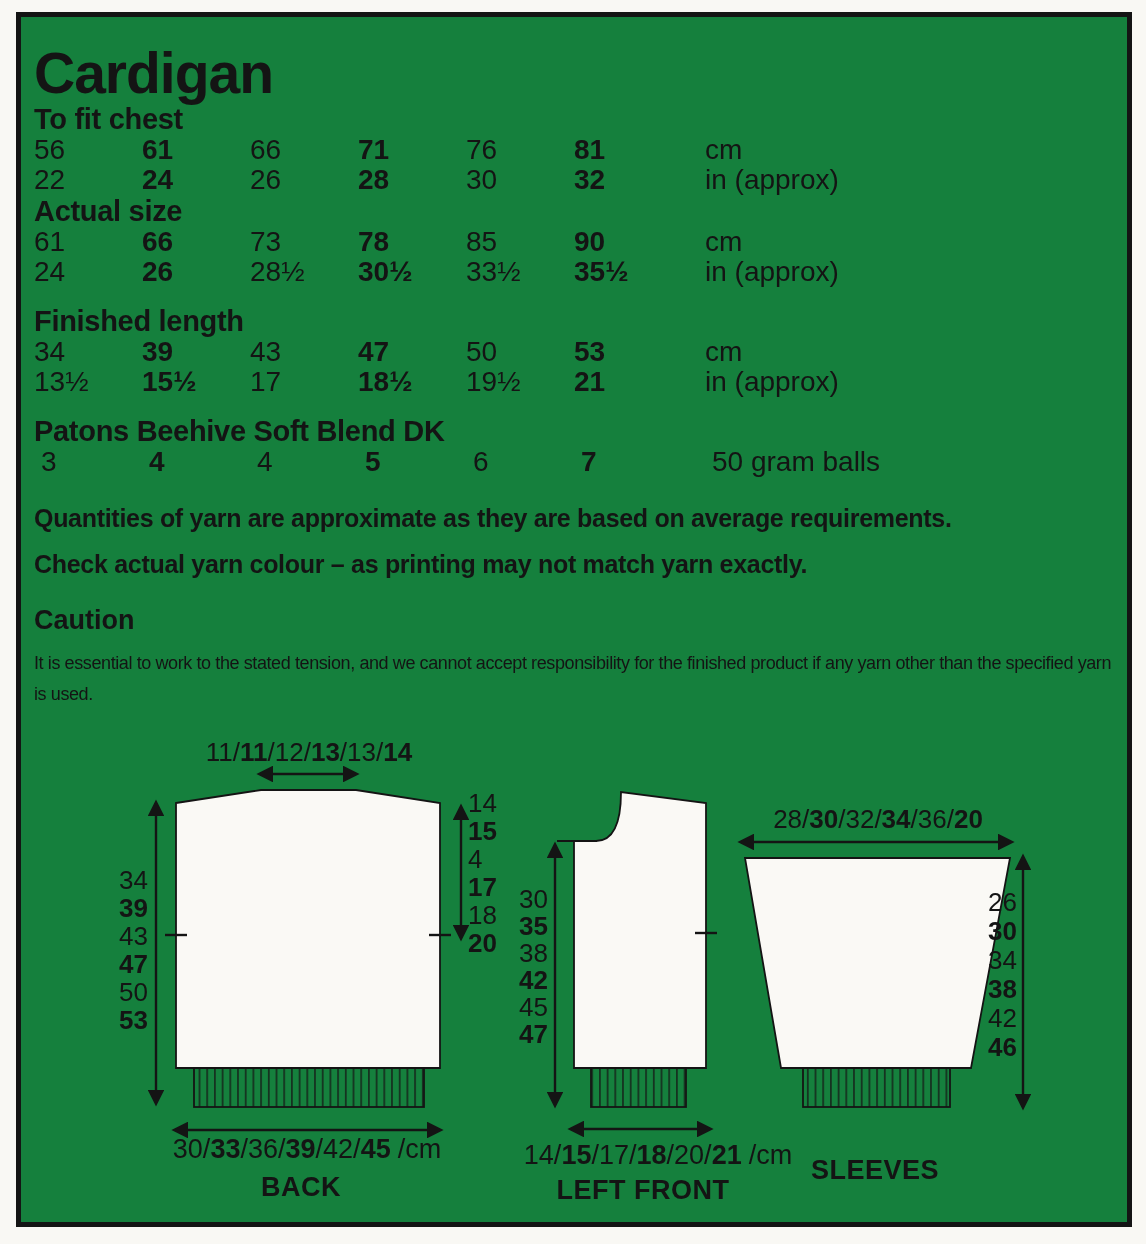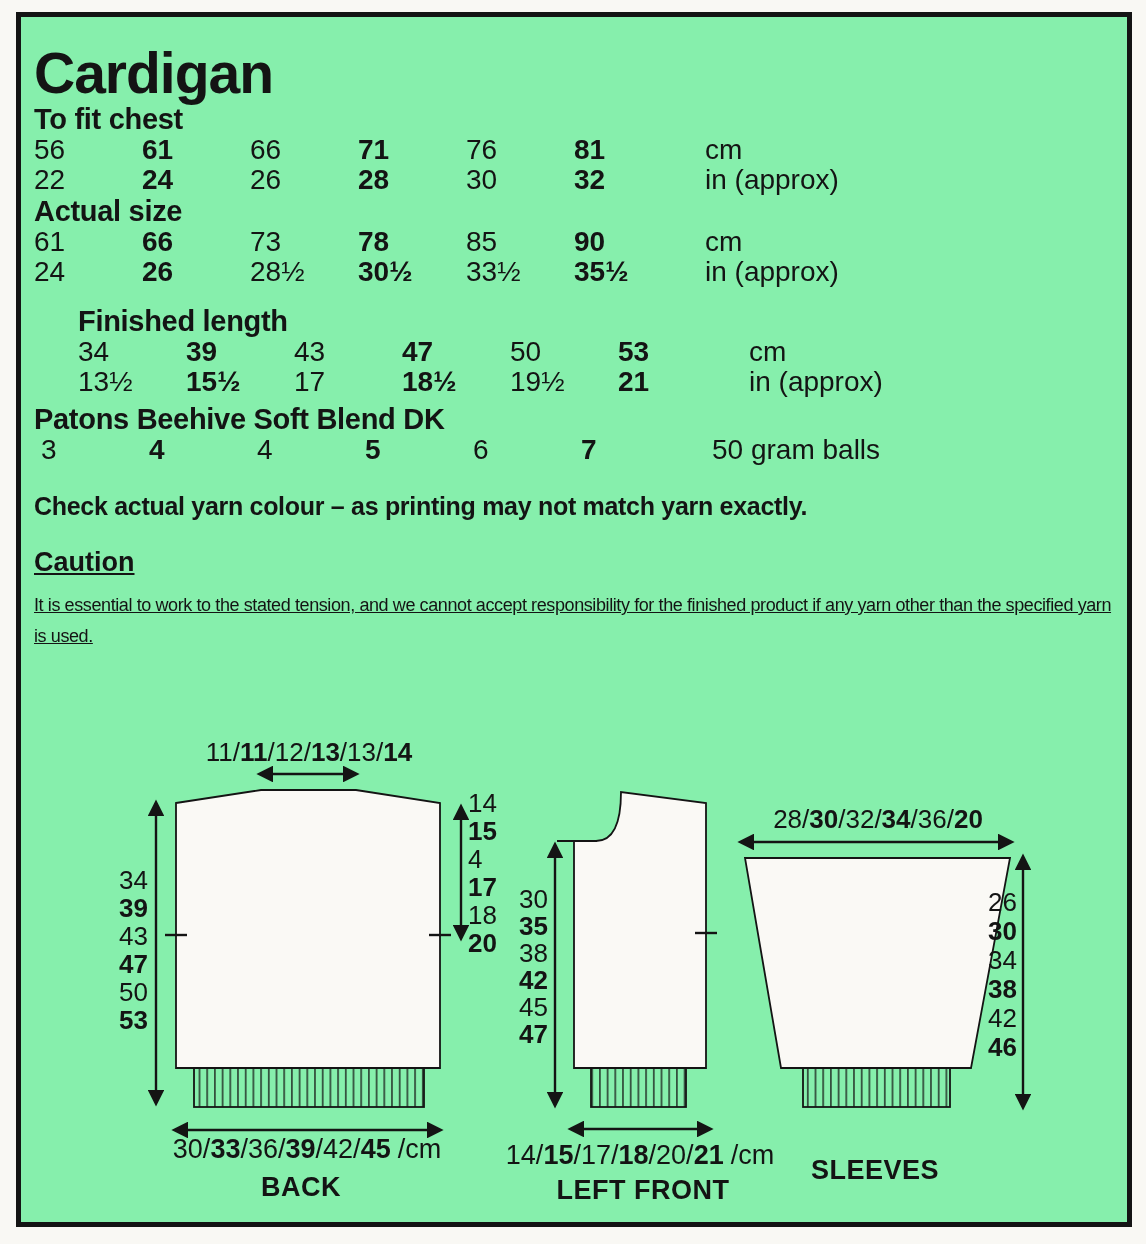--- a/index.html
+++ b/index.html
@@ -8,41 +8,41 @@
     background:#f9f8f4;
     font-family:"Liberation Sans","DejaVu Sans",sans-serif;
     color:#141414;
     position:relative;
     -webkit-font-smoothing:antialiased;
   }
   .page{
     position:absolute;left:16px;top:12px;
     width:1106px;height:1205px;
     border:5px solid #141414;
-    background:#86efac;
+    background:#15803d;
   }
   .content{position:absolute;left:13px;top:0;right:6px;}
   .title{
     font-size:57px;font-weight:700;line-height:60px;
     letter-spacing:-1px;margin-top:26px;
   }
   .section{}
-  .section.tight{margin-top:18px;margin-left:44px;}
-  .section.tighter{margin-top:6px;}
+  .section.tight{margin-top:18px;}
+  .section.tighter{margin-top:18px;}
   .sec-heading{font-size:29px;font-weight:700;line-height:32px;letter-spacing:-0.3px;}
   .trow{display:flex;font-size:28px;line-height:30px;gap:20px;}
   .trow .cols{display:flex;}
   .trow .cols span{display:inline-block;width:108px;}
   .trow .cols span:nth-child(even){font-weight:700;}
   .trow .unit{margin-left:3px;white-space:nowrap;}
   .trow.indent .cols{padding-left:7px;}
   .notes{margin-top:26px;}
   .note{font-size:25px;font-weight:700;line-height:30px;letter-spacing:-0.3px;margin-top:16px;}
   .note:first-child{margin-top:0;}
-  .caution{margin-top:26px;text-decoration:underline;}
+  .caution{margin-top:26px;}
   .caution-heading{font-size:27px;font-weight:700;line-height:31px;}
   .caution-body{font-size:18px;line-height:31px;letter-spacing:-0.4px;max-width:1080px;margin-top:12px;}
   
   .diagrams{position:absolute;left:13px;top:718px;width:1085px;height:485px;}
   .diagrams svg{position:absolute;left:0;top:0;}
   .dlabel{position:absolute;white-space:nowrap;font-size:26px;line-height:28px;}
   .seq span:nth-child(even){font-weight:700;}
   .seq span:not(:first-child)::before{content:"/";font-weight:400;}
   .seq .unit{font-weight:400;margin-left:7px;}
   .center{transform:translateX(-50%);}
@@ -148,20 +148,21 @@
             <span>4</span>
             <span>5</span>
             <span>6</span>
             <span>7</span>
           </div>
         <div class="unit">50 gram balls</div>
       </div>
     </div>
 
     <div class="notes">
+      <div class="note">Quantities of yarn are approximate as they are based on average requirements.</div>
       <div class="note">Check actual yarn colour – as printing may not match yarn exactly.</div>
     </div>
 
     <div class="caution">
       <div class="caution-heading">Caution</div>
       <div class="caution-body">It is essential to work to the stated tension, and we cannot accept responsibility for the finished product if any yarn other than the specified yarn is used.</div>
     </div>
   </div>
 
   <div class="diagrams">
@@ -228,21 +229,21 @@
     <div class="caption" style="left:267px;top:437px;">BACK</div>
 
     <div class="stack ralign" style="left:454px;top:151px;width:60px;line-height:27px;">
         <span>30</span>
         <span>35</span>
         <span>38</span>
         <span>42</span>
         <span>45</span>
         <span>47</span>
       </div>
-    <div class="dlabel seq center botseq" style="left:606px;top:406px;"><span>14</span><span>15</span><span>17</span><span>18</span><span>20</span><span>21</span><span class="unit">cm</span></div>
+    <div class="dlabel seq center botseq" style="left:624px;top:406px;"><span>14</span><span>15</span><span>17</span><span>18</span><span>20</span><span>21</span><span class="unit">cm</span></div>
     <div class="caption" style="left:609px;top:440px;">LEFT FRONT</div>
 
     <div class="dlabel seq center" style="left:844px;top:70px;"><span>28</span><span>30</span><span>32</span><span>34</span><span>36</span><span>20</span></div>
     <div class="stack" style="left:954px;top:153px;line-height:29px;">
         <span>26</span>
         <span>30</span>
         <span>34</span>
         <span>38</span>
         <span>42</span>
         <span>46</span>

